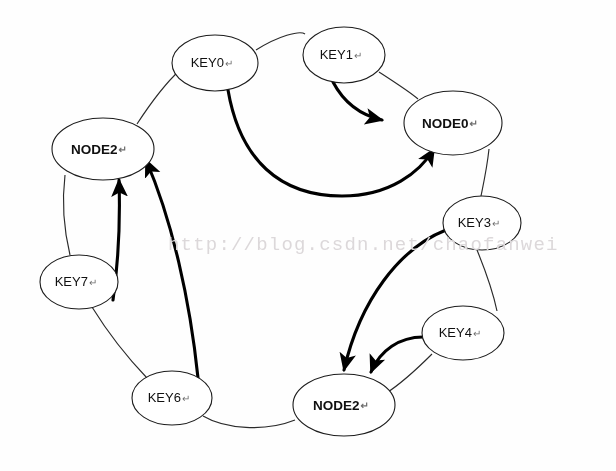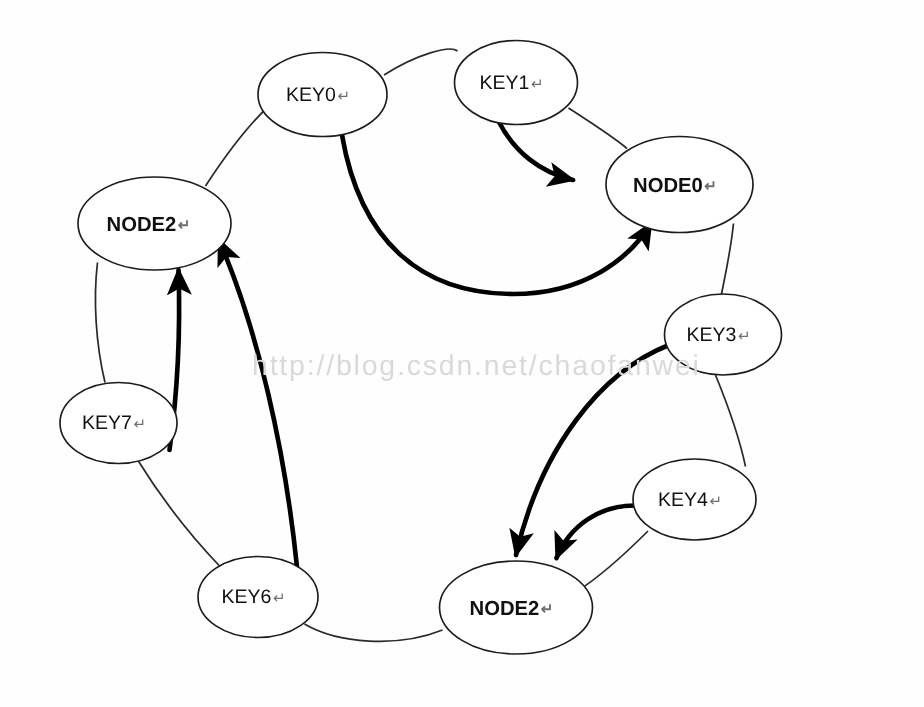--- a/index.html
+++ b/index.html
@@ -50,21 +50,21 @@
     font-size: 13.5px;
   }
   .pilcrow {
     font-size: 10px;
     fill: #707070;
   }
   .watermark {
     position: absolute;
     left: 168px;
     top: 234px;
-    font-family: Liberation Sans, sans-serif;
+    font-family: Liberation Mono, monospace;
     font-size: 19px;
     letter-spacing: 1.2px;
     color: #dcd8da;
     white-space: nowrap;
     user-select: none;
   }
 </style>
 </head>
 <body>
 

